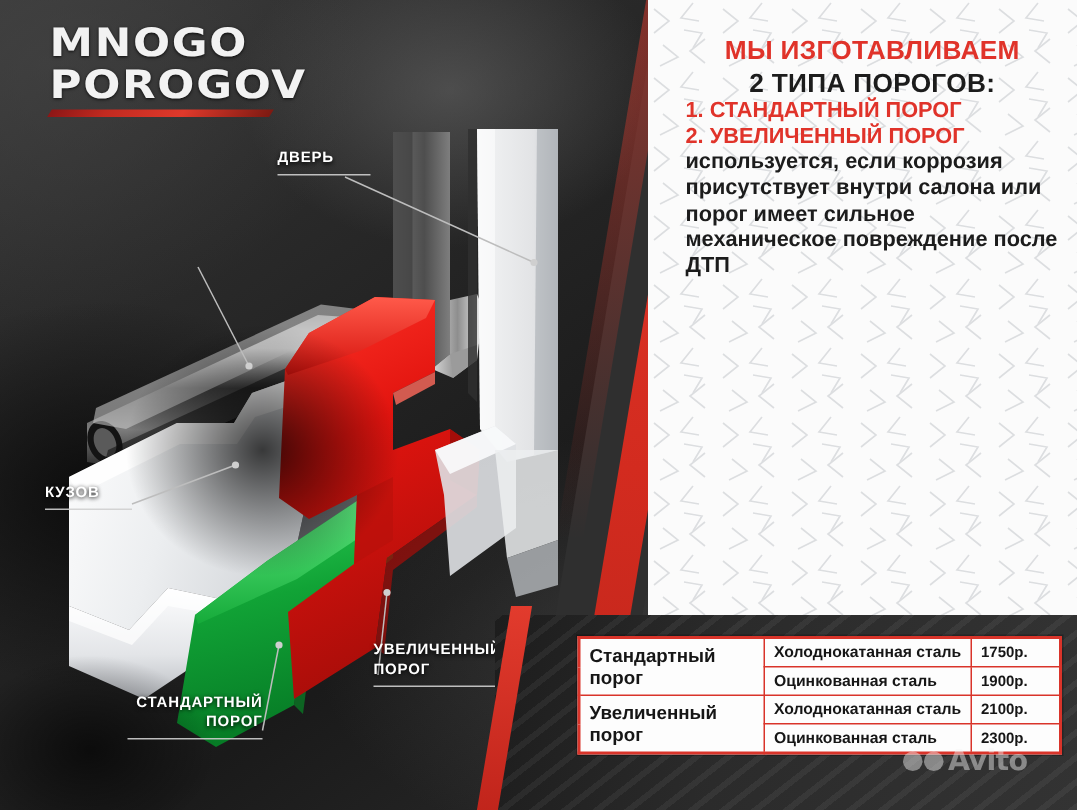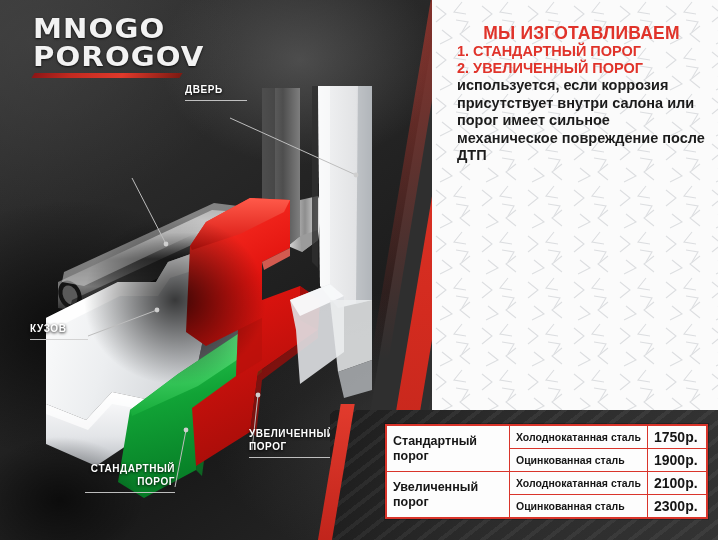--- a/index.html
+++ b/index.html
@@ -158,21 +158,21 @@
   #price-table td{
     border:1px solid #d9342a;
     background:#fdfdfd;
     color:#161616;
     font-weight:700;
     padding:3px 6px;
     vertical-align:middle;
   }
   td.cat{font-size:12.5px;width:110px;line-height:1.18;}
   td.mat{font-size:10.5px;}
-  td.price{font-size:14px;width:46px;text-align:left;white-space:nowrap;}
+  td.price{font-size:10px;width:46px;text-align:left;white-space:nowrap;}
 
   
   #watermark{
     position:absolute;z-index:20;
     left:602px;top:496px;
     display:flex;align-items:center;gap:3px;
     opacity:.45;pointer-events:none;
   }
   #wm-dots{display:flex;gap:1px;}
   .wm-dot{width:13px;height:13px;border-radius:50%;background:#f3f3f3;}
@@ -310,21 +310,21 @@
         <circle cx="258" cy="395" r="2.4"></circle>
       </g>
     </svg>
 
     <div id="logo">
       <div class="logo-line" id="logo-top">MNOGO</div>
       <div class="logo-line" id="logo-bottom">POROGOV</div>
       <div id="logo-slash"></div>
     </div>
 
-    <div class="callout" style="left:185px;top:84px;width:62px;">
+    <div class="callout" style="left:185px;top:100px;width:62px;">
       <div class="callout-text">ДВЕРЬ</div>
       <div class="callout-rule"></div>
     </div>
 
 
     <div class="callout" style="left:30px;top:323px;width:58px;">
       <div class="callout-text">КУЗОВ</div>
       <div class="callout-rule"></div>
     </div>
 
@@ -358,20 +358,21 @@
             <path d="M10,30 L20,38 L8,44"></path>
             <path d="M24,20 L36,22 L30,32"></path>
           </g>
         </pattern>
       </defs>
       <rect x="0" y="0" width="286" height="540" fill="url(#chev)"></rect>
     </svg>
 
     <div id="copy-inner">
       <div class="headline" id="head-1">МЫ ИЗГОТАВЛИВАЕМ</div>
+      <div class="headline" id="head-2">2 ТИПА ПОРОГОВ:</div>
 
       <div class="block">
         <div class="block-title">1. СТАНДАРТНЫЙ ПОРОГ</div>
       </div>
 
       <div class="block">
         <div class="block-title">2. УВЕЛИЧЕННЫЙ ПОРОГ</div>
         <div class="block-body">используется, если коррозия присутствует внутри салона или порог имеет сильное механическое повреждение после ДТП</div>
       </div>
     </div>
@@ -396,14 +397,21 @@
         <td class="mat">Холоднокатанная сталь</td>
         <td class="price">2100р.</td>
       </tr>
       <tr>
         <td class="mat">Оцинкованная сталь</td>
         <td class="price">2300р.</td>
       </tr>
     </tbody>
   </table>
 
+  <div id="watermark">
+    <div id="wm-dots">
+      <div class="wm-dot"></div>
+        <div class="wm-dot"></div>
+    </div>
+    <div id="wm-text">Avito</div>
+  </div>
 
 </div>
 
 </body></html>

